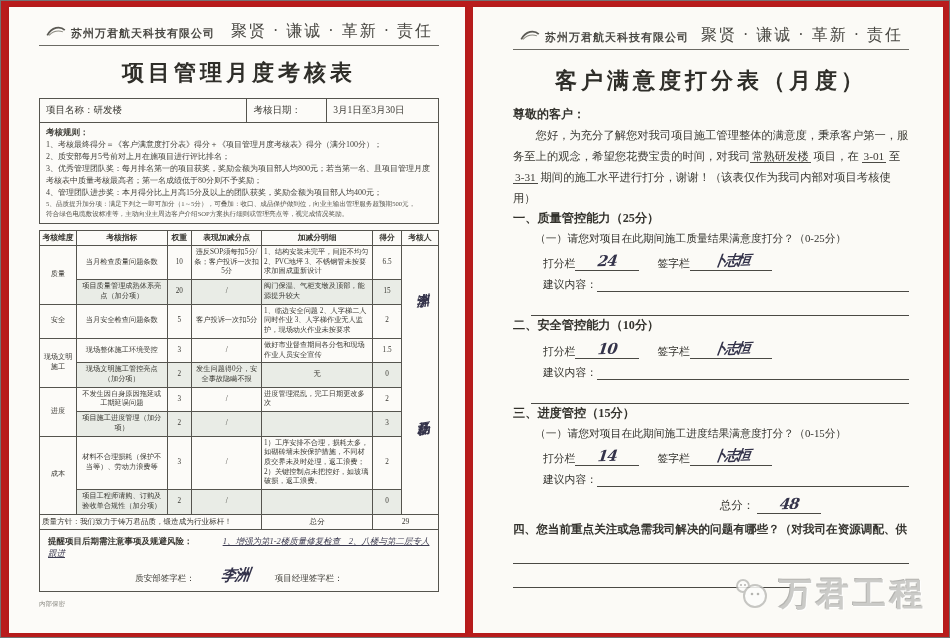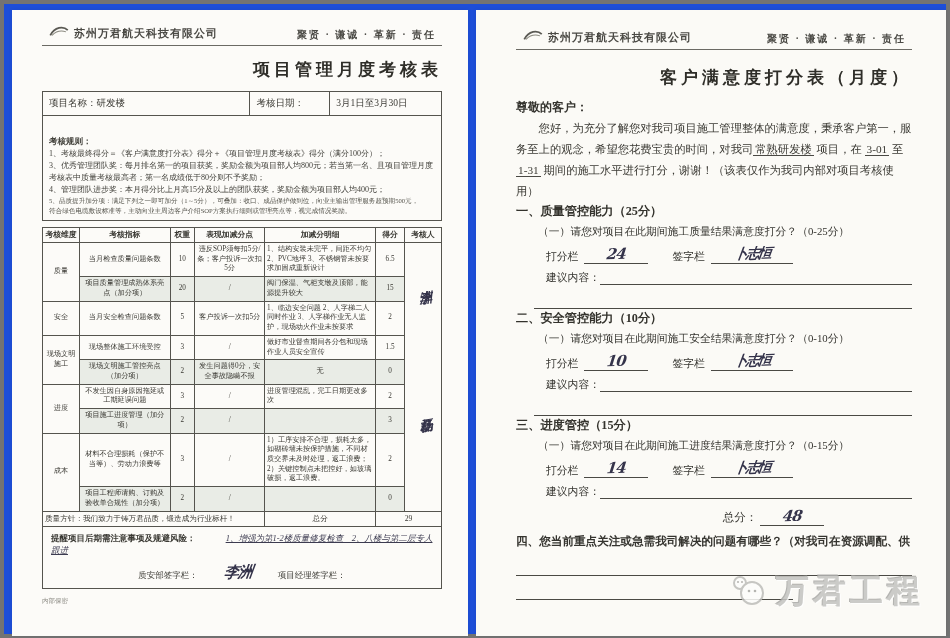--- a/index.html
+++ b/index.html
@@ -1,43 +1,43 @@
 <!DOCTYPE html>
 <html><head>
 <meta charset="utf-8">
 <style>
   * { margin:0; padding:0; box-sizing:border-box; }
   html,body { width:950px; height:638px; }
   body {
     font-family:"Liberation Serif","DejaVu Serif",serif;
     background:#f3f2ef; color:#35342f; overflow:hidden; position:relative;
   }
-  .canvas { position:absolute; inset:0; border:4px solid #737373; background:#1d4ed8; }
+  .canvas { position:absolute; inset:0; border:1px solid #737373; background:#b91c1c; }
   .page {
     position:absolute; top:6px; height:626px; background:#fcfbf8;
     box-shadow:0 0 4px rgba(0,0,0,0.08);
   }
   .page.left  { left:8px;  width:456px; padding:10px 26px 0 30px; }
   .page.right { left:472px; width:470px; padding:14px 34px 0 40px; background:#fbfaf6; }
 
   
   .doc-header { display:flex; justify-content:space-between; align-items:flex-end;
     border-bottom:1.5px solid #6b6a64; padding:4px 6px 3px 6px; }
   .brand { display:flex; align-items:center; gap:4px; }
   .brand svg { width:22px; height:14px; }
   .company { font-size:11px; font-weight:bold; letter-spacing:1px; color:#4a4944; }
-  .slogan  { font-size:10px; font-weight:bold; letter-spacing:2px; color:#4a4944; }
-
-  .doc-title { text-align:right; font-size:17px; font-weight:bold; letter-spacing:4px; margin:12px 0 10px 0; color:#2f2e29; }
+  .slogan  { font-size:16px; font-weight:normal; letter-spacing:2px; color:#4a4944; }
+
+  .doc-title { text-align:center; font-size:22px; font-weight:bold; letter-spacing:4px; margin:12px 0 10px 0; color:#2f2e29; }
 
   
   table { border-collapse:collapse; width:100%;margin-top:7px; }
   .info-table td { border:1px solid #55544e; font-size:9.5px; padding:5px 6px; color:#3a3933; }
   .rules { border:1px solid #55544e; border-top:none; font-size:8px; line-height:1.5; padding:3px 6px 4px 6px; color:#43423c; }
-  .rules .rules-title { font-weight:bold; font-size:8.5px;margin-top:16px; }
+  .rules .rules-title { font-weight:bold; font-size:8.5px; }
   .rules .small { font-size:6.6px; color:#55544c; }
 
   
   .main-table { margin-top:6px; table-layout:fixed;padding-left:20px; }
   .main-table th, .main-table td {
     border:1px solid #55544e; font-size:7.2px; line-height:1.35;
     padding:2px 2px; text-align:center; vertical-align:middle; color:#3a3933;
   }
   .main-table th { font-weight:bold; font-size:7.8px; }
   .main-table td.detail { text-align:left; }
@@ -61,21 +61,21 @@
 
   .footnote { font-size:6.5px; color:#8d8c85; margin-top:8px; }
 
   
   .salutation { font-size:12px; font-weight:bold; margin-top:2px; }
   .intro { font-size:11.3px; line-height:1.85; text-indent:2em; margin-top:2px; color:#3a3933; }
   .intro .u { border-bottom:1px solid #4a4944; padding:0 2px; }
   .section { margin-top:1px; }
   .sec-heading { font-size:12.2px; font-weight:bold; color:#33322c; }
   .sec-question { font-size:10.8px; margin:5px 0 0 22px; }
-  .score-line { display:flex; align-items:flex-end; margin:6px 0 0 30px; font-size:10.8px; gap:6px; }
+  .score-line { display:flex; align-items:flex-end; margin:6px 0 0 30px; font-size:10.8px; gap:0; }
   .blank { display:inline-block; border-bottom:1px solid #4a4944; text-align:center; }
   .blank.score { width:64px; }
   .blank.sign  { width:82px; }
   .advice-line { display:flex; align-items:flex-end; margin:7px 0 0 30px; font-size:10.8px; }
   .advice-fill { flex:1; border-bottom:1px solid #4a4944; height:13px; }
   .advice-extra { border-bottom:1px solid #4a4944; height:15px; margin:9px 0 0 18px; }
   .total-line { font-size:11.5px; text-align:right; padding-right:88px; margin-top:8px; }
   .q4 { font-size:11.6px; font-weight:bold; line-height:1.8; margin-top:6px; }
   .hand.scrawl { font-size:14px; letter-spacing:-2px; }
 
@@ -114,20 +114,21 @@
         <td colspan="2" style="width:52%">项目名称：研发楼</td>
         <td style="width:20%">考核日期：</td>
         <td style="width:28%">3月1日至3月30日</td>
       </tr>
     </tbody>
       </table>
 
     <div class="rules">
       <div class="rules-title">考核规则：</div>
       <div>1、考核最终得分＝《客户满意度打分表》得分＋《项目管理月度考核表》得分（满分100分）；</div>
+      <div>2、质安部每月5号前对上月在施项目进行评比排名；</div>
       <div>3、优秀管理团队奖：每月排名第一的项目获奖，奖励金额为项目部人均800元；若当第一名、且项目管理月度考核表中质量考核最高者；第一名成绩低于80分则不予奖励；</div>
       <div>4、管理团队进步奖：本月得分比上月高15分及以上的团队获奖，奖励金额为项目部人均400元；</div>
       <div class="small">5、品质提升加分项：满足下列之一即可加分（1～5分），可叠加：收口、成品保护做到位，向业主输出管理服务超预期500元，</div>
       <div class="small">符合绿色电缆敷设标准等，主动向业主周边客户介绍SOP方案执行细则或管理亮点等，视完成情况奖励。</div>
     </div>
 
     <table class="main-table">
       <tbody>
           <tr>
         <th style="width:9%">考核维度</th>
@@ -245,42 +246,41 @@
         </span>
         <span class="company">苏州万君航天科技有限公司</span>
       </div>
       <span class="slogan">聚贤 · 谦诚 · 革新 · 责任</span>
     </div>
 
     <div class="doc-title" style="margin-top:16px">客户满意度打分表（月度）</div>
 
     <div class="salutation">尊敬的客户：</div>
     <div class="intro">
-      <span>您好，为充分了解您对我司项目施工管理整体的满意度，秉承客户第一，服务至上的观念，希望您花费宝贵的时间，对我司</span><span class="u">常熟研发楼</span><span> 项目，在 </span><span class="u">3-01</span><span> 至 </span><span class="u">1-31</span><span> 期间的施工水平进行打分，谢谢！（该表仅作为我司内部对项目考核使用）</span>
+      <span>您好，为充分了解您对我司项目施工管理整体的满意度，秉承客户第一，服务至上的观念，希望您花费宝贵的时间，对我司</span><span class="u">常熟研发楼</span><span> 项目，在 </span><span class="u">3-01</span><span> 至 </span><span class="u">3-31</span><span> 期间的施工水平进行打分，谢谢！（该表仅作为我司内部对项目考核使用）</span>
     </div>
 
     <div class="section">
       <div class="sec-heading">一、质量管控能力（25分）</div>
       <div class="sec-question">（一）请您对项目在此期间施工质量结果满意度打分？（0-25分）</div>
       <div class="score-line">
         <span>打分栏</span>
         <span class="blank score"><span class="hand big">24</span></span>
         <span style="margin-left:18px">签字栏</span>
         <span class="blank sign"><span class="hand scrawl">卜志恒</span></span>
       </div>
       <div class="advice-line">
         <span>建议内容：</span>
         <span class="advice-fill"></span>
       </div>
       <div class="advice-extra"></div>
     </div>
 
     <div class="section">
       <div class="sec-heading">二、安全管控能力（10分）</div>
-      <div class="sec-question">（一）请您对项目在此期间施工安全结果满意度打分？（0-10分）</div>
       <div class="score-line">
         <span>打分栏</span>
         <span class="blank score"><span class="hand big">10</span></span>
         <span style="margin-left:18px">签字栏</span>
         <span class="blank sign"><span class="hand scrawl">卜志恒</span></span>
       </div>
       <div class="advice-line">
         <span>建议内容：</span>
         <span class="advice-fill"></span>
       </div>

